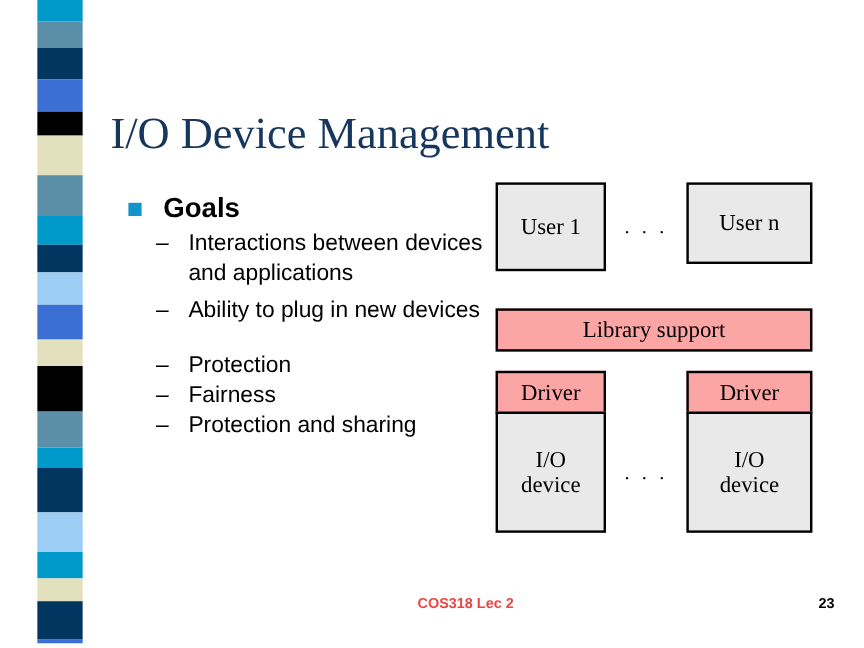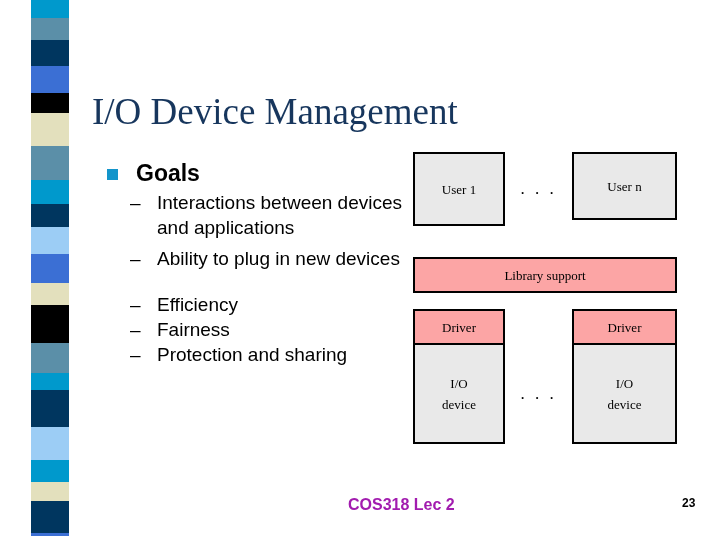--- a/index.html
+++ b/index.html
@@ -100,21 +100,21 @@
     color: #000000;
   }
   .dbox {
     position: absolute;
     box-sizing: border-box;
     border: 2px solid #000000;
     display: flex;
     align-items: center;
     justify-content: center;
     text-align: center;
-    font-size: 13px;
+    font-size: 19px;
     line-height: 21px;
   }
   .fill-gray { background: #e9e9e9; }
   .fill-white { background: #fca5a5; text-align: center; }
 
   .user1  { left: 0px;   top: 0px;   width: 92px;  height: 74px; }
   .usern  { left: 159px; top: 0px;   width: 105px; height: 68px; }
   .dots-top {
     position: absolute;
     left: 92px; top: 0px;
@@ -139,23 +139,23 @@
     font-size: 17px;
     letter-spacing: 3px;
   }
   .dev-lines { display: block; }
 
   
   .footer-left {
     position: absolute;
     left: 348px;
     top: 496px;
-    font-size: 16px;
+    font-size: 12px;
     font-weight: bold;
-    color: #a21caf;
+    color: #ef4444;
   }
   .footer-right {
     position: absolute;
     left: 682px;
     top: 496px;
     font-size: 12px;
     font-weight: bold;
     color: #000000;
   }
 </style>
@@ -209,21 +209,21 @@
       <span>Ability to plug in new devices</span>
     </div>
 
     <div class="gap-b"></div>
 
 
     <div class="gap-c"></div>
 
     <div class="sub">
       <span class="dash">–</span>
-      <span>Efficiency</span>
+      <span>Protection</span>
     </div>
 
     <div class="sub">
       <span class="dash">–</span>
       <span>Fairness</span>
     </div>
 
     <div class="sub">
       <span class="dash">–</span>
       <span>Protection and sharing</span>

